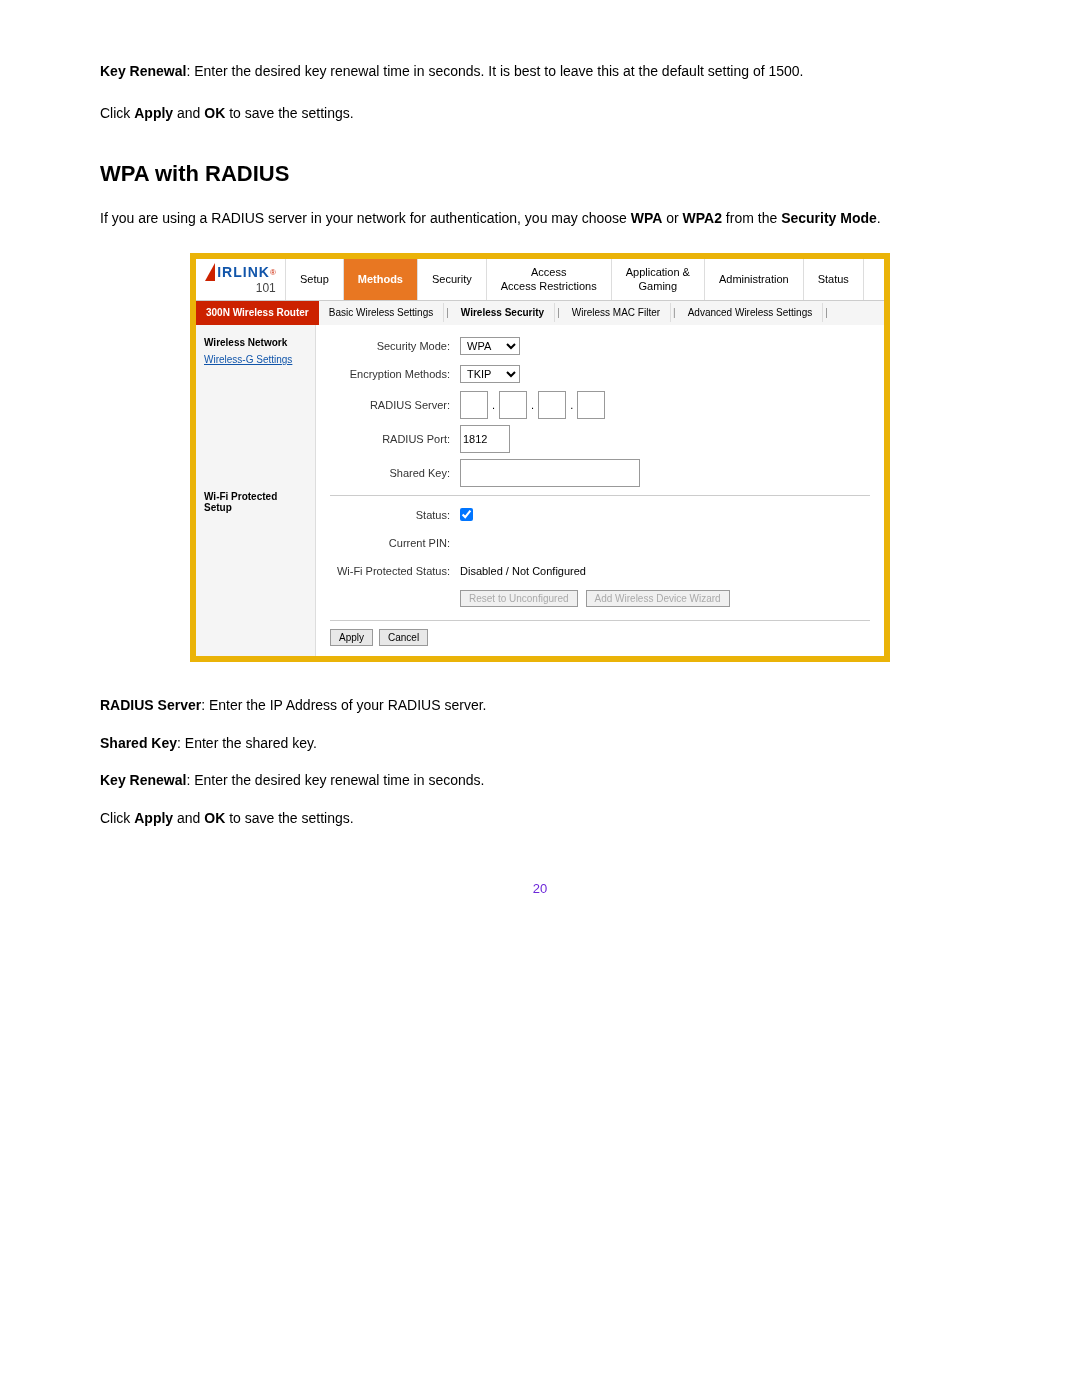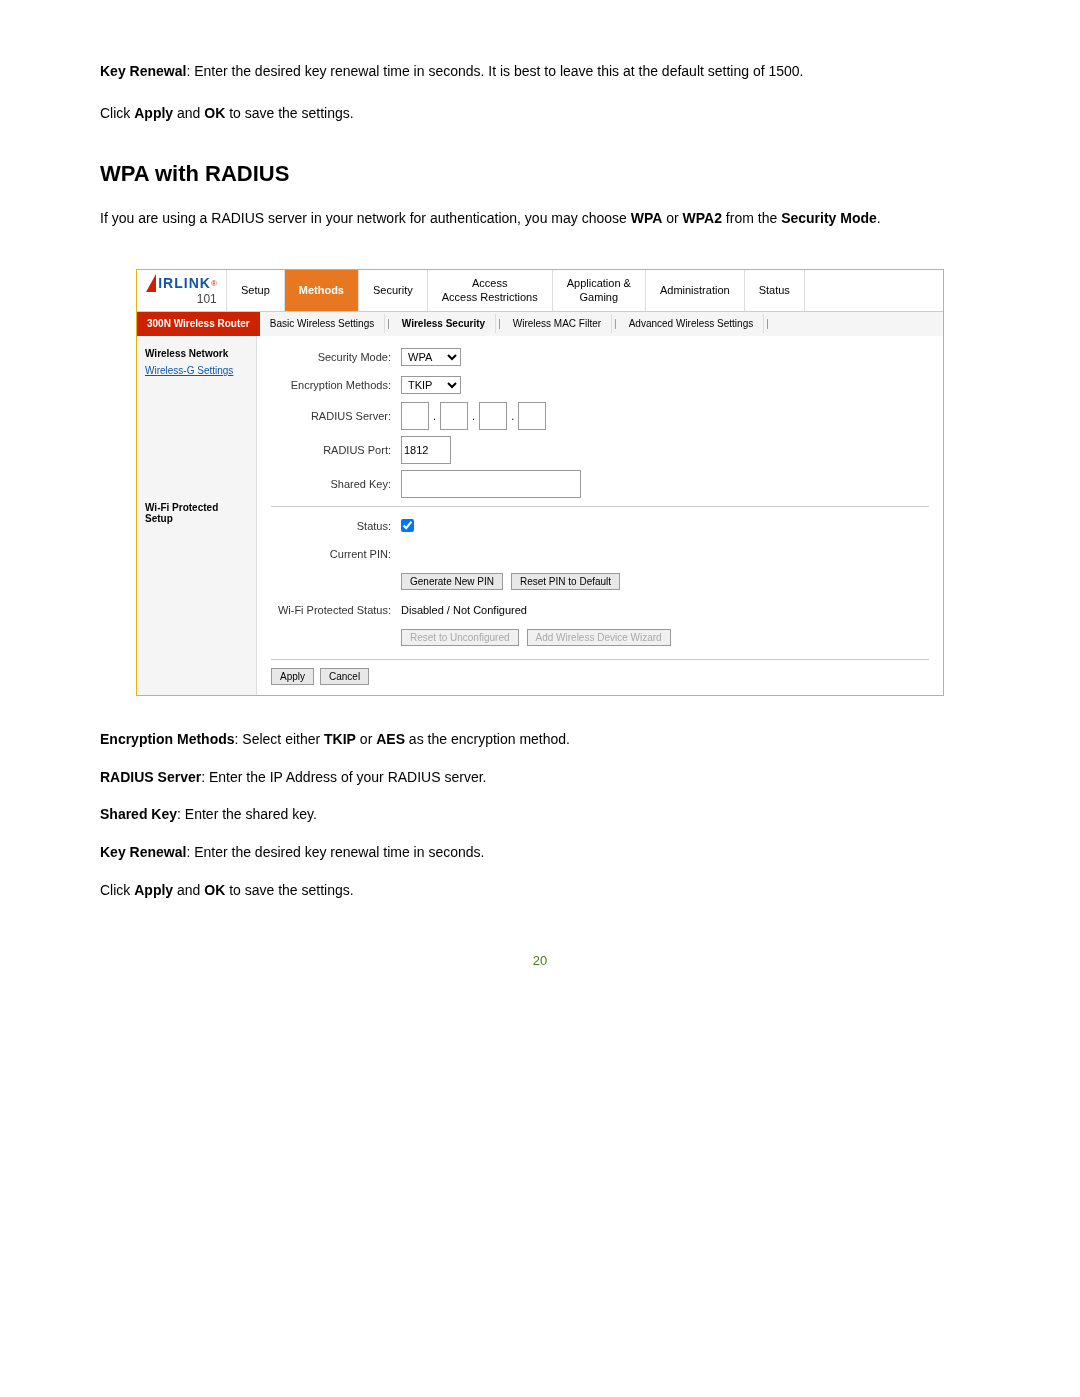--- a/index.html
+++ b/index.html
@@ -24,27 +24,27 @@
       margin-bottom: 36px;
       line-height: 1.6;
     }
     .section-heading {
       font-size: 22px;
       font-weight: bold;
       margin-bottom: 20px;
     }
     .desc-text {
       line-height: 1.6;
-      margin-bottom: 40px;
+      margin-bottom: 24px;
     }
 
     
     .router-ui {
-      border: 1px solid #eab308;
-      width: 808px;
+      border: 6px solid #eab308;
+      width: 700px;
       margin: 0 auto 32px auto;
       font-size: 11px;
       background: #fff;
     }
 
     
     .router-topnav {
       display: flex;
       align-items: stretch;
       background: #fff;
@@ -267,21 +267,21 @@
 
     
     .body-text {
       margin-bottom: 14px;
       line-height: 1.7;
     }
     .footer-page {
       text-align: center;
       margin-top: 50px;
       font-size: 13px;
-      color: #4d7c0f;
+      color: #6d28d9;
     }
   </style>
 </head>
 <body>
 
 <div class="page-content">
 
   <p class="intro-text">
     <strong>Key Renewal</strong><span>: Enter the desired key renewal time in seconds.  It is best to leave this at the default setting of 1500.</span>
   </p>
@@ -410,27 +410,20 @@
           </div>
         </div>
 
         <div class="form-row">
           <div class="form-label">Current PIN:</div>
           <div class="form-value">
             <span></span>
           </div>
         </div>
 
-        <div class="form-row">
-          <div class="form-label"></div>
-          <div class="form-value" style="gap:8px;">
-            <button class="btn-small">Generate New PIN</button>
-            <button class="btn-small">Reset PIN to Default</button>
-          </div>
-        </div>
 
         <div class="form-row">
           <div class="form-label">Wi-Fi Protected Status:</div>
           <div class="form-value">
             <span class="status-text">Disabled / Not Configured</span>
           </div>
         </div>
 
         <div class="form-row">
           <div class="form-label"></div>
@@ -443,23 +436,20 @@
         <div class="form-actions">
           <button class="btn-small">Apply</button>
           <button class="btn-small">Cancel</button>
         </div>
 
       </div>
     </div>
   </div>
 
   <p class="body-text">
-    <strong>Encryption Methods</strong>: Select either <strong>TKIP</strong> or <strong>AES</strong> as the encryption method.
-  </p>
-  <p class="body-text">
     <strong>RADIUS Server</strong>: Enter the IP Address of your RADIUS server.
   </p>
   <p class="body-text">
     <strong>Shared Key</strong>: Enter the shared key.
   </p>
   <p class="body-text">
     <strong>Key Renewal</strong>: Enter the desired key renewal time in seconds.
   </p>
   <p class="body-text">
     Click <strong>Apply</strong> and <strong>OK</strong> to save the settings.

